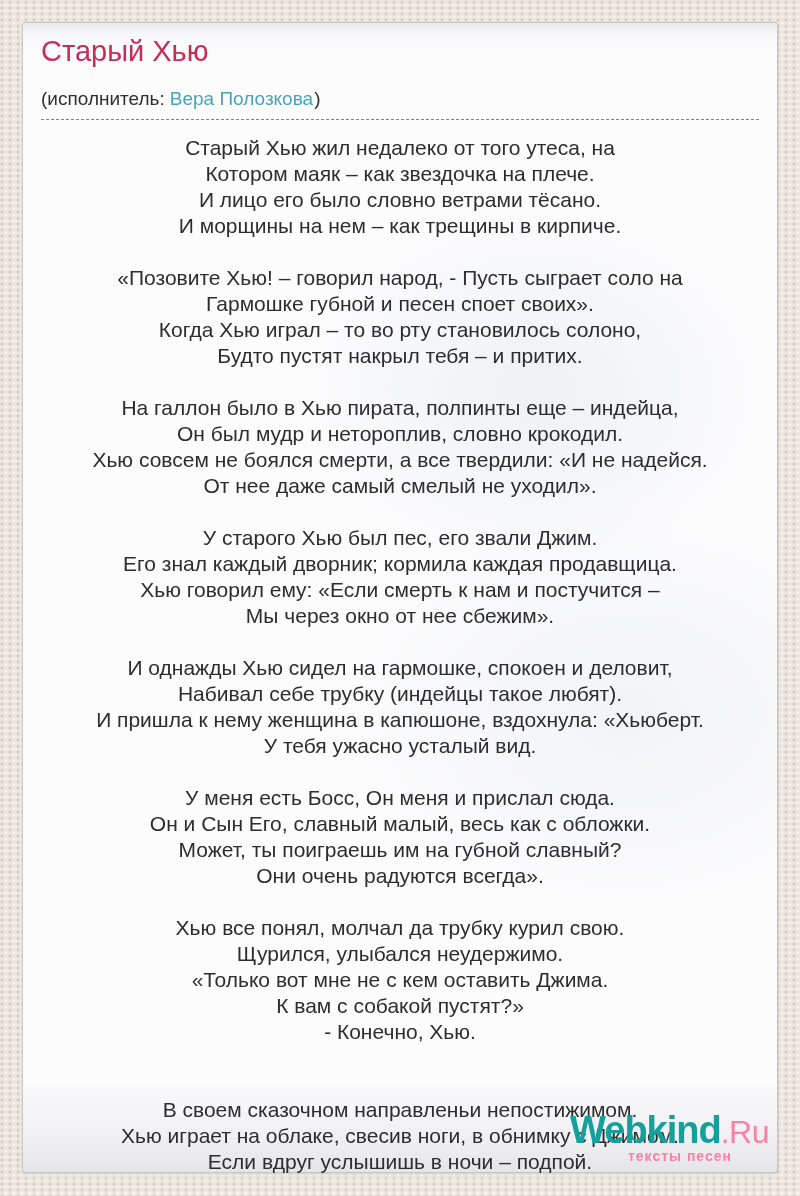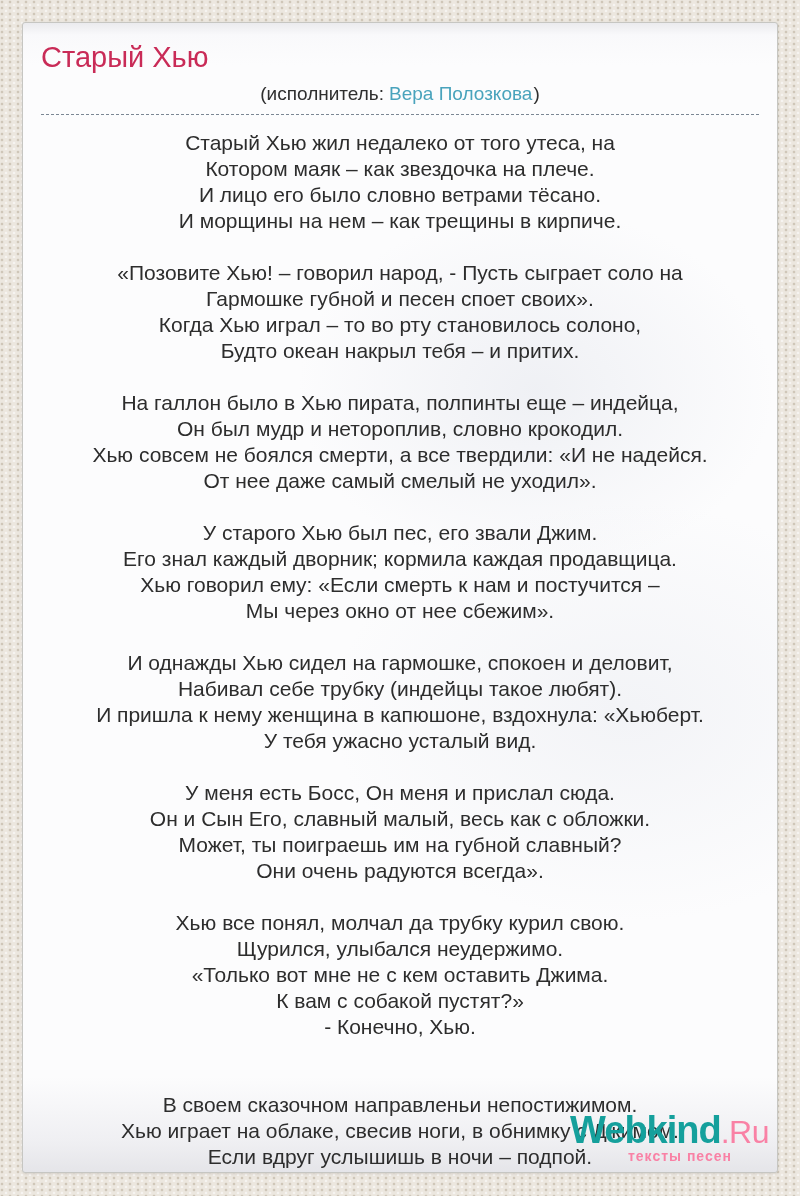--- a/index.html
+++ b/index.html
@@ -25,25 +25,24 @@
       linear-gradient(180deg, #ebebee 0px, #f9f9fb 12px, rgba(252,252,253,0) 42px),
       linear-gradient(0deg, #e5e5e9 0px, #efeff2 30px, rgba(253,253,254,0) 95px),
       radial-gradient(ellipse 340px 260px at 68% 32%, rgba(205,210,222,0.28), transparent 70%),
       radial-gradient(ellipse 420px 300px at 80% 60%, rgba(205,210,222,0.20), transparent 70%),
       #fcfcfd;
     padding:12px 18px 0 18px;
   }
   h1.title{
     color:var(--c-title); font-size:29px; font-weight:400; line-height:33px;
     letter-spacing:0;
-    margin-top:6px;
   }
   .artist{
-    color:#2f2f2f; font-size:19px; line-height:23px; margin-top:8px;
-    padding-bottom:9px; border-bottom:1px dashed #7b8794;text-align:center;
+    color:#2f2f2f; font-size:19px; line-height:23px; margin-top:19px;
+    padding-bottom:9px; border-bottom:1px dashed #7b8794;
   }
   .artist a{ color:var(--c-link); text-decoration:none; margin-left:5px; }
   .artist .suffix{ margin-left:1px; }
   .lyrics{
     margin-top:15px; color:var(--c-text); font-size:21px; line-height:26px;
   }
   .lyrics p.stanza{ margin:0 0 26px 0;text-align:center; }
   .logo{
     position:absolute; right:8px; bottom:2px; text-align:right;
     padding-left:10px; cursor:pointer;
@@ -66,21 +65,21 @@
 <div class="card">
   <div>
     <h1 class="title">Старый Хью</h1>
     <div class="artist">
       <span>(исполнитель:</span><a href="#">Вера Полозкова</a><span class="suffix">)</span>
     </div>
   </div>
 
   <div class="lyrics">
       <p class="stanza"><span>Старый Хью жил недалеко от того утеса, на</span><br><span>Котором маяк – как звездочка на плече.</span><br><span>И лицо его было словно ветрами тёсано.</span><br><span>И морщины на нем – как трещины в кирпиче.</span></p>
-      <p class="stanza"><span>«Позовите Хью! – говорил народ, - Пусть сыграет соло на</span><br><span>Гармошке губной и песен споет своих».</span><br><span>Когда Хью играл – то во рту становилось солоно,</span><br><span>Будто океан накрыл тебя – и притих.</span></p>
+      <p class="stanza"><span>«Позовите Хью! – говорил народ, - Пусть сыграет соло на</span><br><span>Гармошке губной и песен споет своих».</span><br><span>Когда Хью играл – то во рту становилось солоно,</span><br><span>Будто пустят накрыл тебя – и притих.</span></p>
       <p class="stanza"><span>На галлон было в Хью пирата, полпинты еще – индейца,</span><br><span>Он был мудр и нетороплив, словно крокодил.</span><br><span>Хью совсем не боялся смерти, а все твердили: «И не надейся.</span><br><span>От нее даже самый смелый не уходил».</span></p>
       <p class="stanza"><span>У старого Хью был пес, его звали Джим.</span><br><span>Его знал каждый дворник; кормила каждая продавщица.</span><br><span>Хью говорил ему: «Если смерть к нам и постучится –</span><br><span>Мы через окно от нее сбежим».</span></p>
       <p class="stanza"><span>И однажды Хью сидел на гармошке, спокоен и деловит,</span><br><span>Набивал себе трубку (индейцы такое любят).</span><br><span>И пришла к нему женщина в капюшоне, вздохнула: «Хьюберт.</span><br><span>У тебя ужасно усталый вид.</span></p>
       <p class="stanza"><span>У меня есть Босс, Он меня и прислал сюда.</span><br><span>Он и Сын Его, славный малый, весь как с обложки.</span><br><span>Может, ты поиграешь им на губной славный?</span><br><span>Они очень радуются всегда».</span></p>
       <p class="stanza"><span>Хью все понял, молчал да трубку курил свою.</span><br><span>Щурился, улыбался неудержимо.</span><br><span>«Только вот мне не с кем оставить Джима.</span><br><span>К вам с собакой пустят?»</span><br><span>- Конечно, Хью.</span></p>
       <p class="stanza"><br><span>В своем сказочном направленьи непостижимом.</span><br><span>Хью играет на облаке, свесив ноги, в обнимку с Джимом.</span><br><span>Если вдруг услышишь в ночи – подпой.</span></p>
     </div>
 
   <div class="logo">
     <div class="logo-line">

